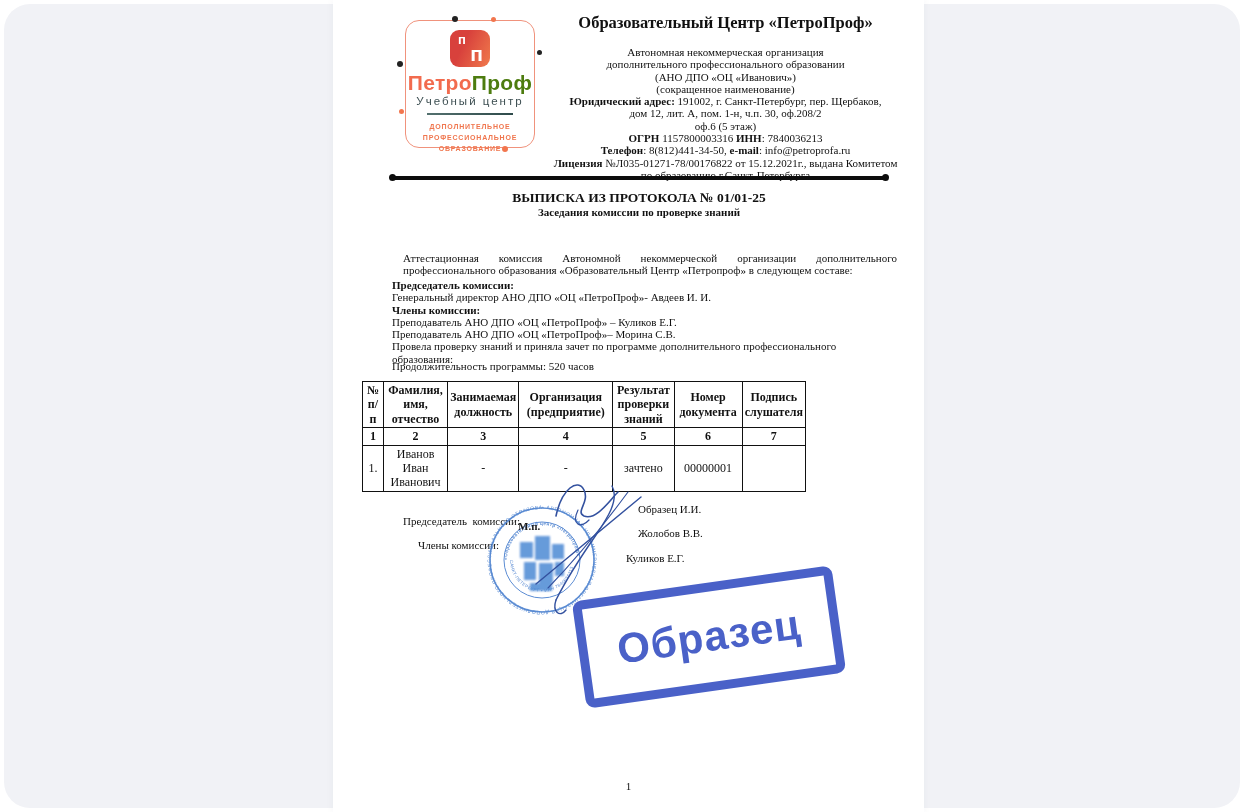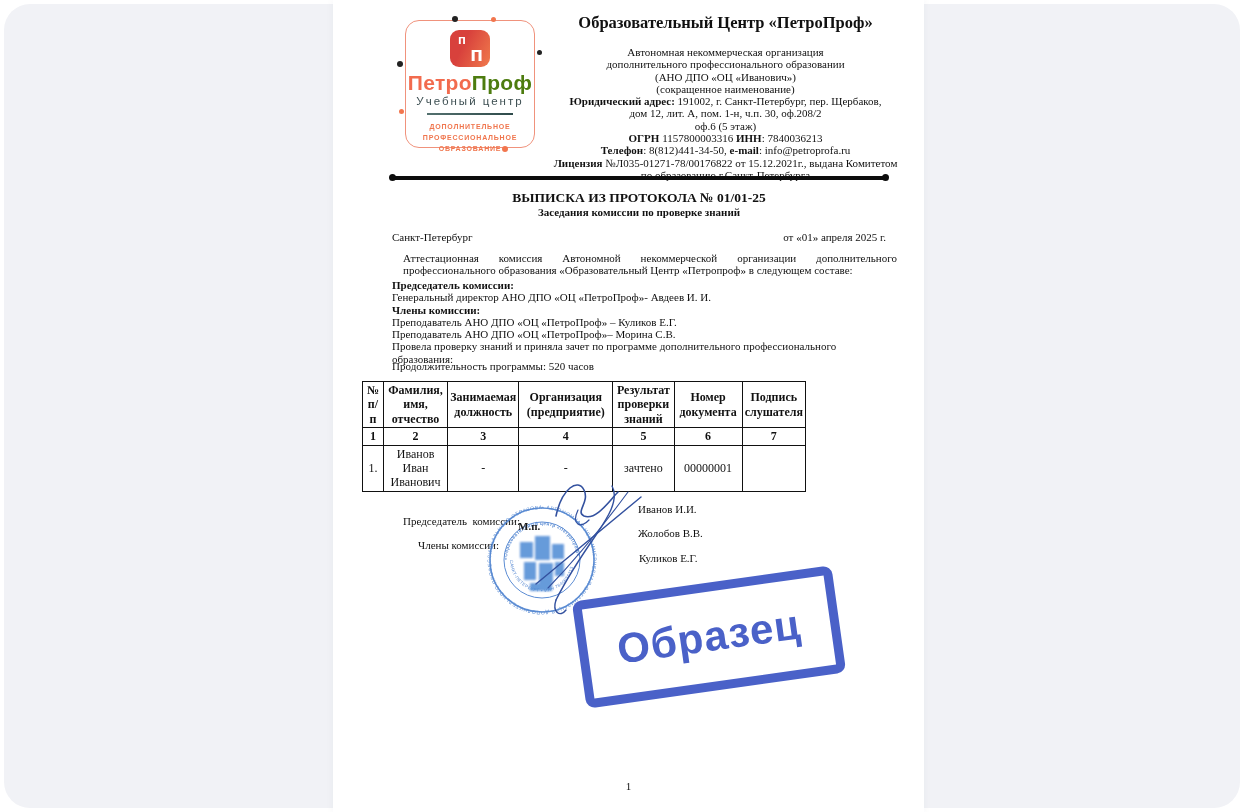--- a/index.html
+++ b/index.html
@@ -126,24 +126,20 @@
         <div class="rich-line"><span class="b">Телефон</span><span>: 8(812)441-34-50, </span><span class="b">e-mail</span><span>: info@petroprofa.ru</span></div>
         <div class="rich-line"><span class="b">Лицензия</span><span> №Л035-01271-78/00176822 от 15.12.2021г., выдана Комитетом</span></div>
         <div class="rich-line"><span>по образованию г.Санкт-Петербурга</span></div>
       </div>
   </div>
 
   <div class="divider"></div>
 
   <div class="doc-title">ВЫПИСКА ИЗ ПРОТОКОЛА № 01/01-25</div>
   <div class="doc-subtitle">Заседания комиссии по проверке знаний</div>
-  <div class="meta-row">
-    <span class="city">Санкт-Петербург</span>
-    <span class="date">от «01» апреля 2025 г.</span>
-  </div>
   <p class="intro">Аттестационная комиссия Автономной некоммерческой организации дополнительного профессионального образования «Образовательный Центр «Петропроф» в следующем составе:</p>
   <div class="composition" id="composition-lines">
       <div class="rich-line"><span class="b">Председатель комиссии:</span></div>
       <div class="rich-line"><span>Генеральный директор АНО ДПО «ОЦ «ПетроПроф»- Авдеев И. И.</span></div>
       <div class="rich-line"><span class="b">Члены комиссии:</span></div>
       <div class="rich-line"><span>Преподаватель АНО ДПО «ОЦ «ПетроПроф» – Куликов Е.Г.</span></div>
       <div class="rich-line"><span>Преподаватель АНО ДПО «ОЦ «ПетроПроф»– Морина С.В.</span></div>
       <div class="rich-line"><span>Провела проверку знаний и приняла зачет по программе дополнительного профессионального образования:</span></div>
     </div>
   <p class="duration">Продолжительность программы: 520 часов</p>
@@ -185,27 +181,27 @@
           <td>зачтено</td>
           <td>00000001</td>
           <td></td>
         </tr>
       </tbody>
   </table>
 
 
   <div class="sig-row" style="left:59px;top:503px;">
     <span class="sig-label">Председатель  комиссии:</span>
-    <span class="sig-name">Иванов И.И.</span>
+    <span class="sig-name">Образец И.И.</span>
   </div>
   <div class="sig-row" style="left:74px;top:527px;">
     <span class="sig-label">Члены комиссии:</span>
     <span class="sig-name" style="left:231px;">Жолобов В.В.</span>
   </div>
-  <div class="sig-row" style="left:71px;top:552px;">
+  <div class="sig-row" style="left:58px;top:552px;">
     <span class="sig-label"></span>
     <span class="sig-name" style="left:235px;">Куликов Е.Г.</span>
   </div>
 
   <svg class="seal-svg" viewBox="0 0 140 140">
     <defs>
       <filter id="blobBlur" x="-20%" y="-20%" width="140%" height="140%">
           <feGaussianBlur stdDeviation="1.1"></feGaussianBlur>
         </filter>
       <path id="ringOuter" d="M 70 19 a 51 51 0 1 1 -0.01 0"></path>

